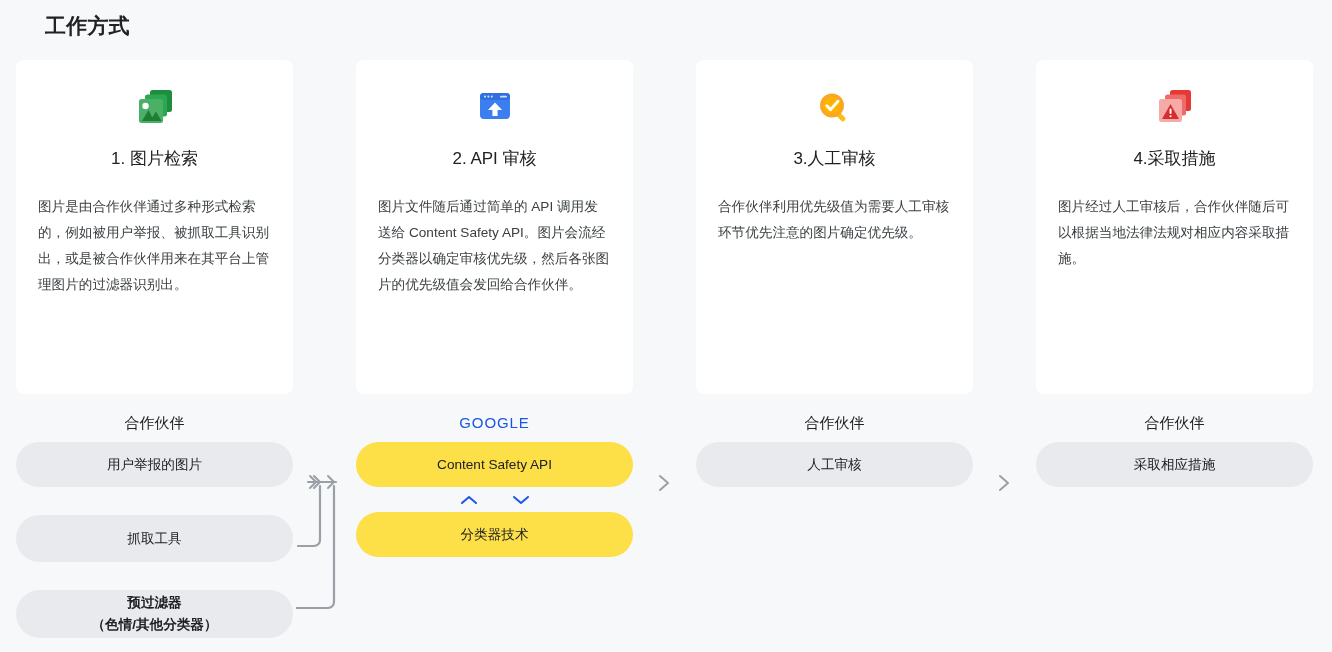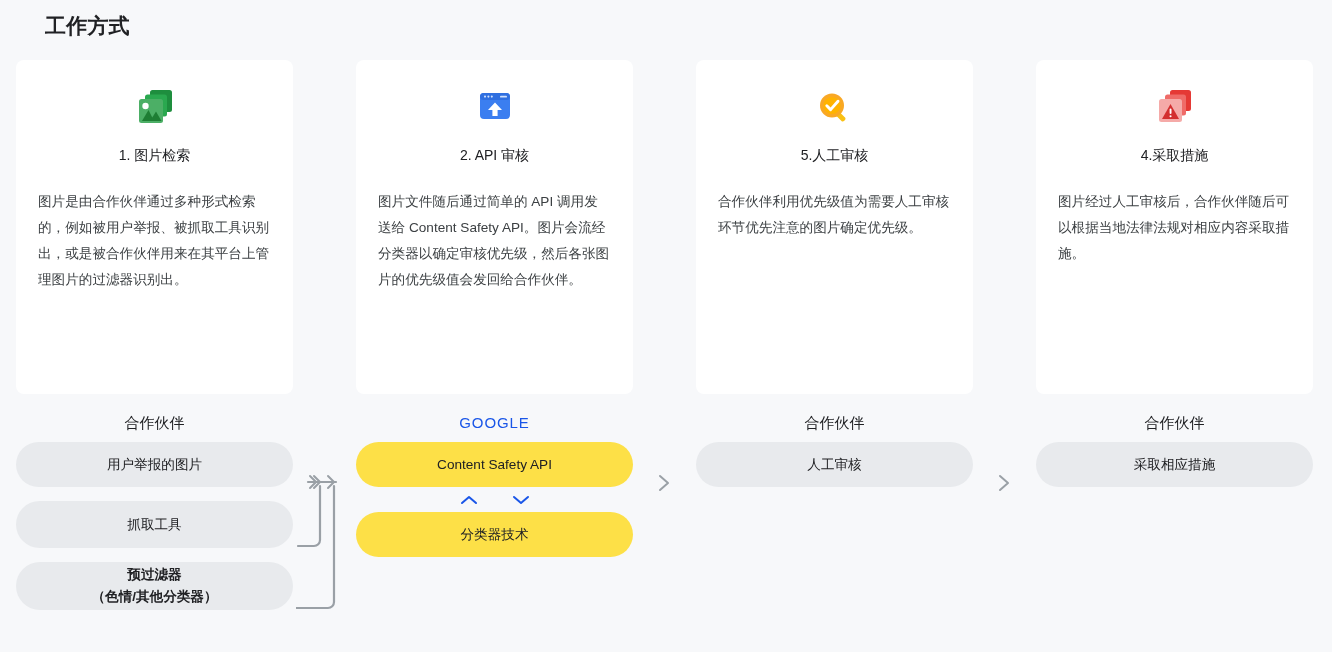--- a/index.html
+++ b/index.html
@@ -29,21 +29,21 @@
   .card {
     width: 277px; height: 334px;
     background: #ffffff;
     border-radius: 8px;
     padding: 26px 22px 0 22px;
     display: flex; flex-direction: column; align-items: center;
   }
   .card-icon { width: 48px; height: 44px; display: block; }
   .card-title {
     margin-top: 17px;
-    font-size: 14px; font-weight: 400; color: #202124;
+    font-size: 17px; font-weight: 400; color: #202124;
     text-align: center; white-space: nowrap;
   }
   .card-text {
     margin-top: 24px;
     font-size: 13.6px; line-height: 26px; color: #3c4043;
     text-align: left; align-self: stretch;
   }
 
   
   .flow {
@@ -69,21 +69,21 @@
     align-items: center; justify-content: center;
     font-size: 13.6px; color: #202124;
     text-align: center;
     line-height: 22px;
   }
   .pill-gray { background: #e8eaed; }
   .pill-blue { background: #fde047; }
   .pill-h52 { height: 45px; }
   .pill-h62 { height: 47px; }
   .pill-2line { height: 48px; font-weight: bold; }
-  .gap12 { margin-top: 14px; }
+  .gap12 { margin-top: 28px; }
 
   
   .vchevrons {
     height: 25px; width: 100%;
     display: flex; align-items: center; justify-content: center;
     gap: 34px;
   }
   .vchevrons svg { display: block; }
 
   
@@ -138,21 +138,21 @@
 
     <div class="card">
       <span class="card-icon">
         <svg viewBox="0 0 48 44" width="48" height="44">
           <path d="M28.5 26 L34.5 32 A3.2 3.2 0 0 1 31 35.5 L25 29.5 Z" fill="#f9c013"></path>
           <circle cx="21" cy="19.5" r="12" fill="#f9a825"></circle>
           <circle cx="21" cy="19.5" r="8.6" fill="#ffb300"></circle>
           <path d="M15.8 19.8 L19.6 23.6 L27 15.2" stroke="#ffffff" stroke-width="2.9" fill="none" stroke-linecap="round" stroke-linejoin="round"></path>
         </svg>
       </span>
-      <div class="card-title">5.人工审核</div>
+      <div class="card-title">3.人工审核</div>
       <div class="card-text">合作伙伴利用优先级值为需要人工审核环节优先注意的图片确定优先级。</div>
     </div>
 
     <div class="card">
       <span class="card-icon">
         <svg viewBox="0 0 48 44" width="48" height="44">
           <rect x="19" y="4" width="21" height="21" rx="2.5" fill="#e53935"></rect>
           <rect x="14" y="8.5" width="21" height="21" rx="2.5" fill="#ef6b68"></rect>
           <rect x="8" y="13" width="23" height="23" rx="2.5" fill="#f5aaa8"></rect>
           <path d="M19.5 18 L28 33 L11 33 Z" fill="#d32f2f"></path>

